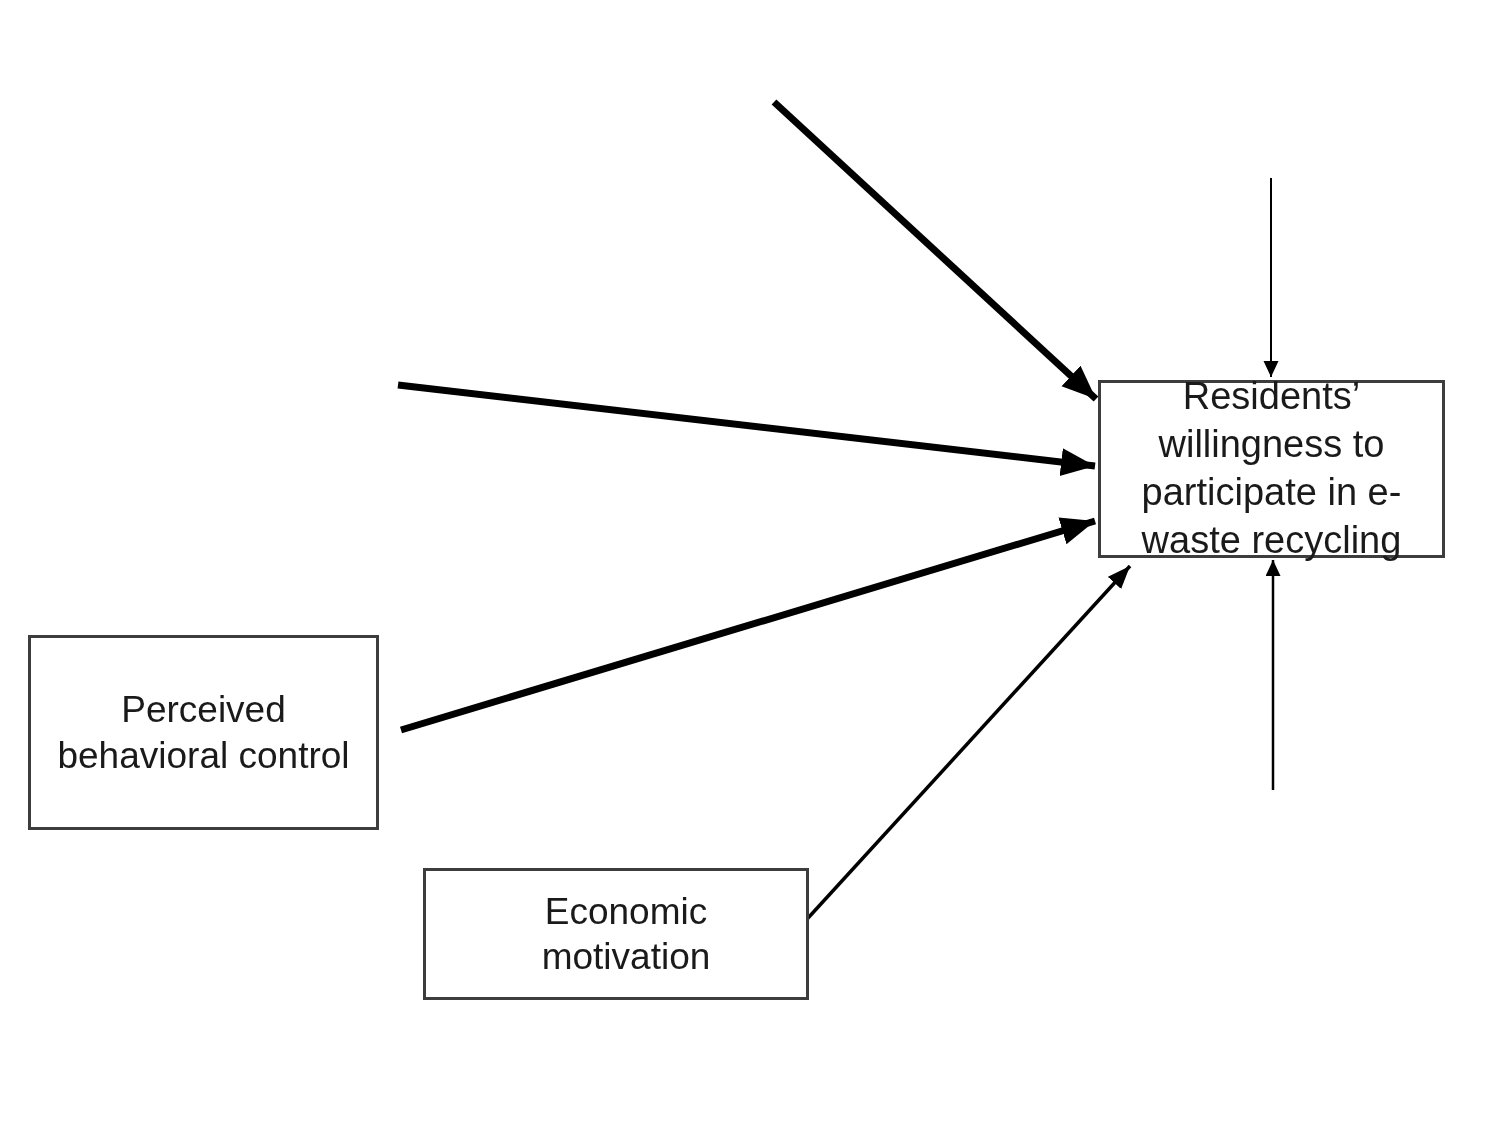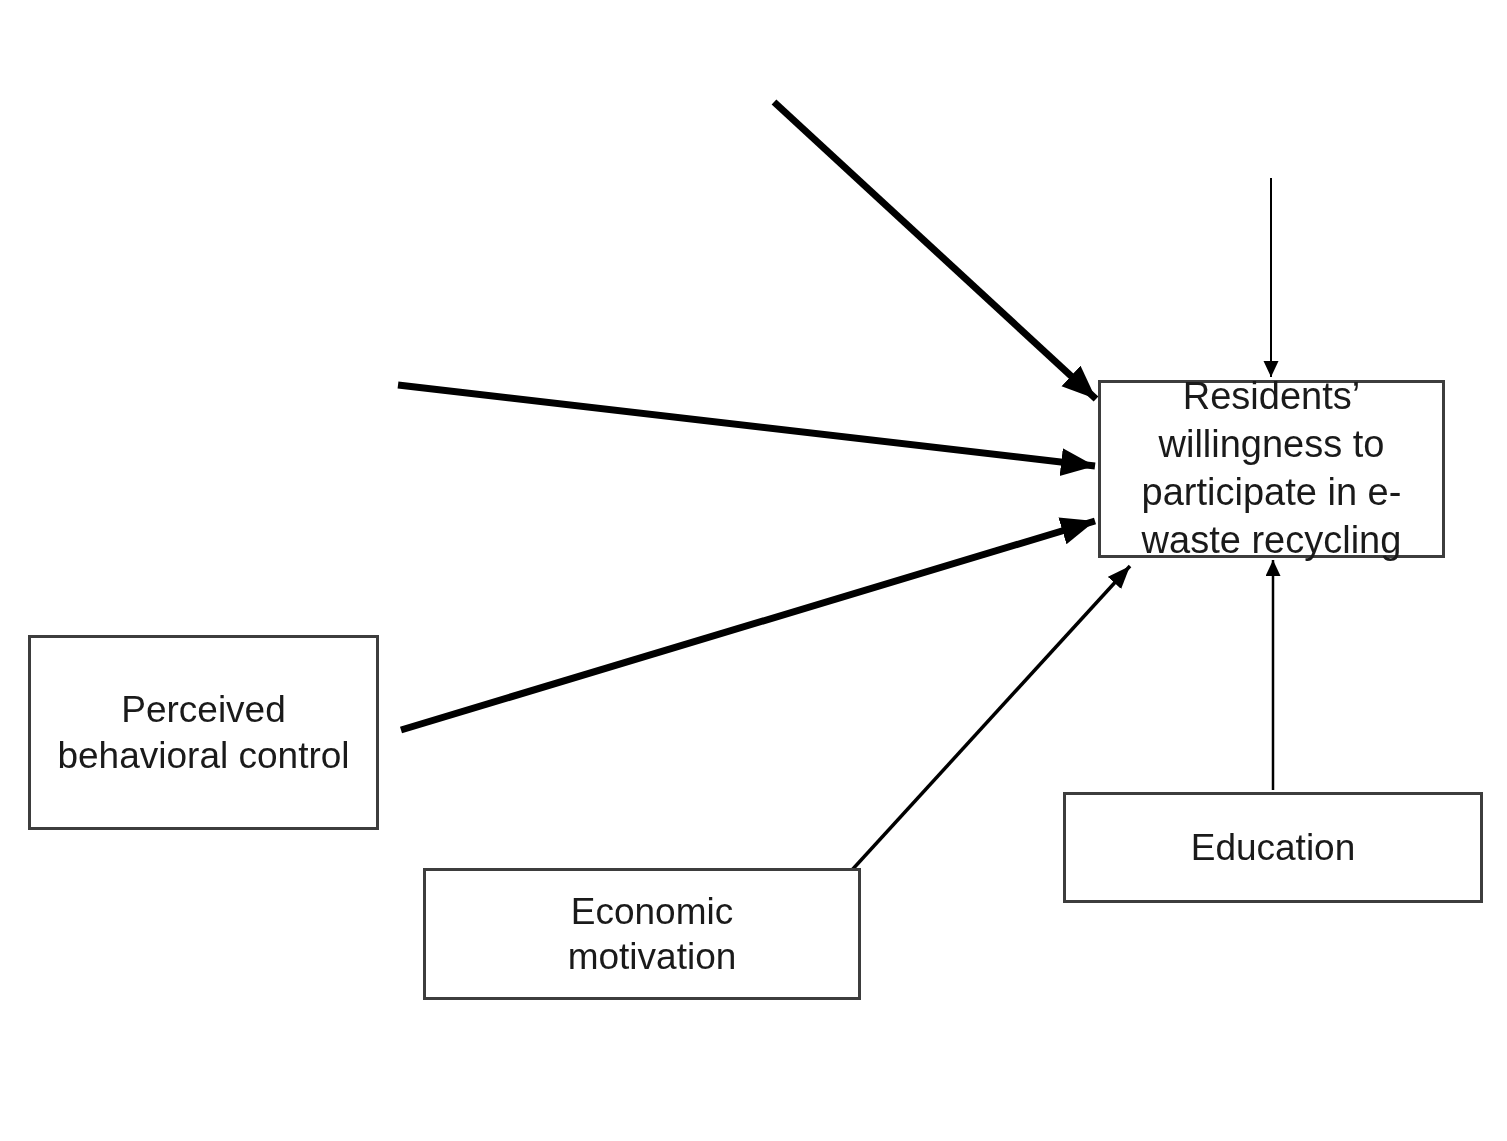--- a/index.html
+++ b/index.html
@@ -37,21 +37,21 @@
     line-height: 1.22;
   }
   .node .lbl { display: block; }
   #node-attitudes            { left: 423px; top: 32px;  width: 350px; height: 140px; }
   #node-income               { left: 1060px; top: 68px; width: 420px; height: 110px; }
   #node-subjective-norms     { left: 28px;  top: 313px; width: 369px; height: 141px; }
   #node-outcome              { left: 1098px; top: 380px; width: 347px; height: 178px; font-size: 38px; line-height: 1.26; }
   #node-outcome .lbl         { width: 312px; }
   #node-perceived-behavioral-control { left: 28px; top: 635px; width: 351px; height: 195px; }
   #node-perceived-behavioral-control .lbl { width: 335px; }
-  #node-economic-motivation  { left: 423px; top: 868px; width: 438px; height: 132px; padding-left: 20px; }
+  #node-economic-motivation  { left: 423px; top: 868px; width: 386px; height: 132px; padding-left: 20px; }
   #node-economic-motivation .lbl { width: 250px; }
   #node-education            { left: 1063px; top: 792px; width: 420px; height: 111px; }
   .caption {
     position: absolute;
     left: 0;
     top: 1066px;
     width: 1445px;
     text-align: center;
     color: #111111;
     font-size: 37px;
@@ -90,18 +90,15 @@
   </div>
 
   <div class="node" id="node-perceived-behavioral-control">
     <span class="lbl">Perceived behavioral control</span>
   </div>
 
   <div class="node" id="node-economic-motivation">
     <span class="lbl">Economic motivation</span>
   </div>
 
-  <div class="node" id="node-education">
-    <span class="lbl">Education</span>
-  </div>
 
 
 </div>
 
 </body></html>

